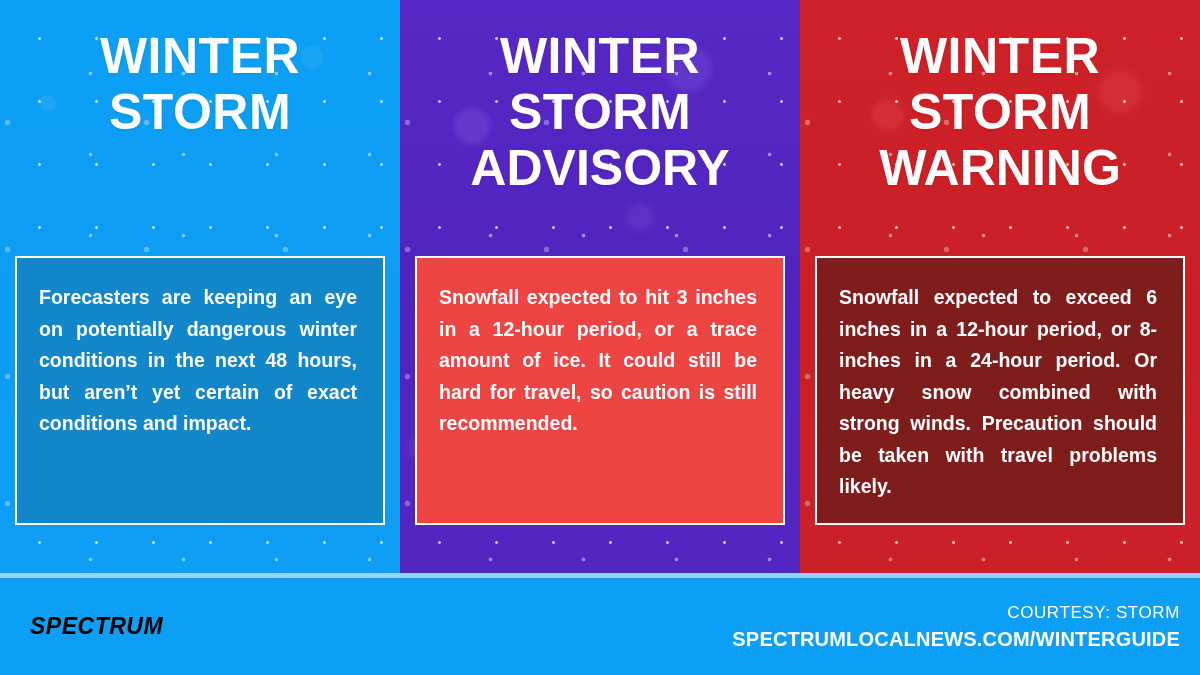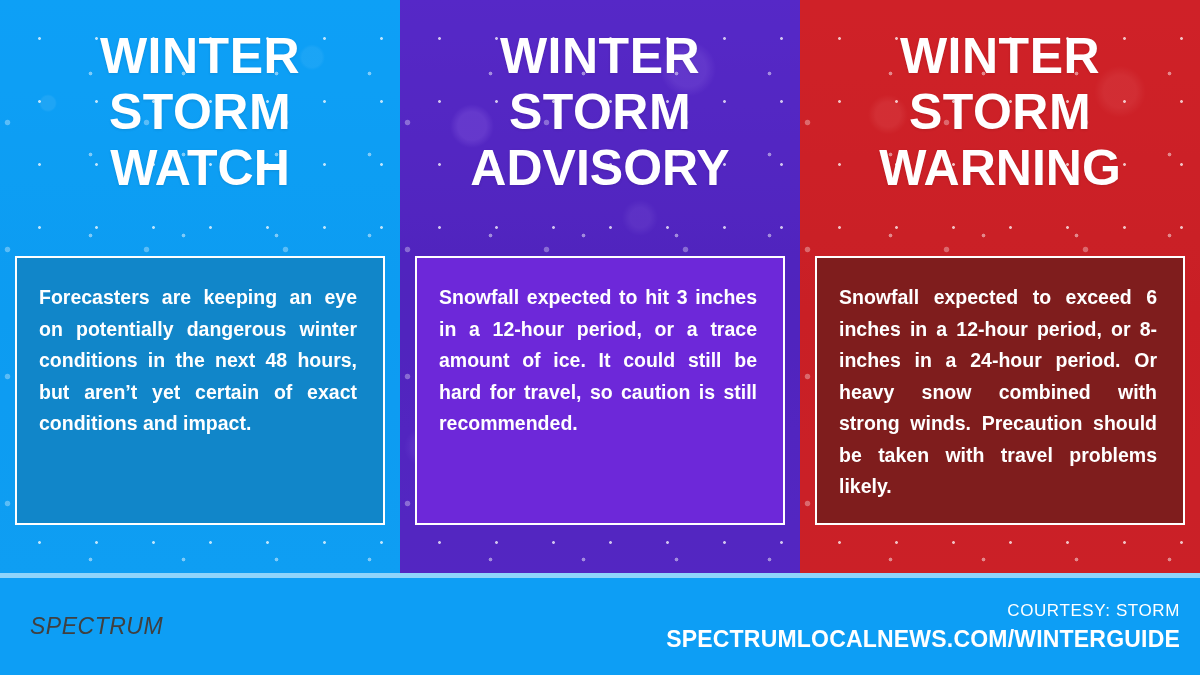--- a/index.html
+++ b/index.html
@@ -73,21 +73,21 @@
     text-justify:inter-word;
     font-weight:600;
   }
 
   
   .panel.watch    { background:#0d9ef5; }
   .panel.advisory { background:#5226c0; }
   .panel.warning  { background:#cc2027; }
 
   .panel.watch    .panel-box { background:#1186c9; }
-  .panel.advisory .panel-box { background:#6d28d9; }
+  .panel.advisory .panel-box { background:#ef4444; }
   .panel.warning  .panel-box { background:#7f1d1d; }
 
   
   .panel.watch .tex.bokeh {
     background:
       radial-gradient(circle at 12% 18%, rgba(255,255,255,.13) 0 7px, transparent 9px),
       radial-gradient(circle at 78% 10%, rgba(255,255,255,.10) 0 10px, transparent 13px),
       radial-gradient(circle at 55% 62%, rgba(255,255,255,.09) 0 9px, transparent 12px),
       radial-gradient(circle at 92% 46%, rgba(255,255,255,.10) 0 6px, transparent 8px),
       radial-gradient(circle at 30% 88%, rgba(255,255,255,.08) 0 8px, transparent 11px),
@@ -137,23 +137,23 @@
     background:#0d9ef5;
     display:flex;
     align-items:center;
     justify-content:space-between;
     padding:0 20px 0 28px;
   }
   .logo {
     display:flex;
     flex-direction:column;
     line-height:1;
-    color:#404040;
+    color:#000000;
     font-style:italic;
-    font-weight:normal;
+    font-weight:bold;
   }
   .logo .spectrum {
     font-size:23px;
     letter-spacing:0.5px;
     margin-left:2px;
   }
   .logo .news {
     font-size:45px;
     letter-spacing:-0.5px;
     margin-top:-2px;
@@ -165,40 +165,39 @@
     color:#ffffff;
     text-align:right;
   }
   .credits .courtesy {
     font-size:17px;
     font-weight:400;
     letter-spacing:0.6px;
     margin-bottom:5px;
   }
   .credits .url {
-    font-size:23px;
+    font-size:20px;
     font-weight:bold;
     letter-spacing:0.2px;
   }
 </style>
 </head>
 <body>
 
 <div class="infographic">
 
   <div class="panels">
 
     <section class="panel watch">
       <div class="tex bokeh"></div>
       <div class="tex flakes"></div>
 
       <h1 class="panel-title">
         <span class="ln">WINTER</span>
         <span class="ln">STORM</span>
-        <span class="ln big">WATCH</span>
       </h1>
 
       <div class="panel-box">
         <p>Forecasters are keeping an eye on potentially dangerous winter conditions in the next 48 hours, but aren’t yet certain of exact conditions and impact.</p>
       </div>
     </section>
 
     <section class="panel advisory">
       <div class="tex bokeh"></div>
       <div class="tex flakes"></div>

